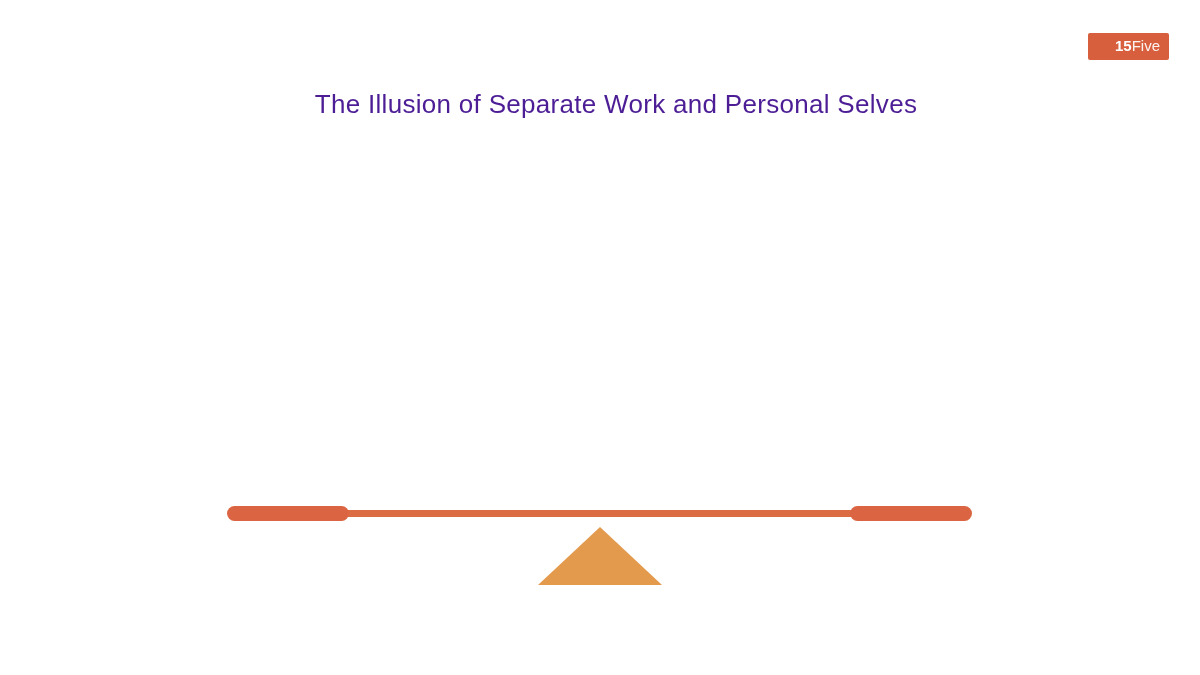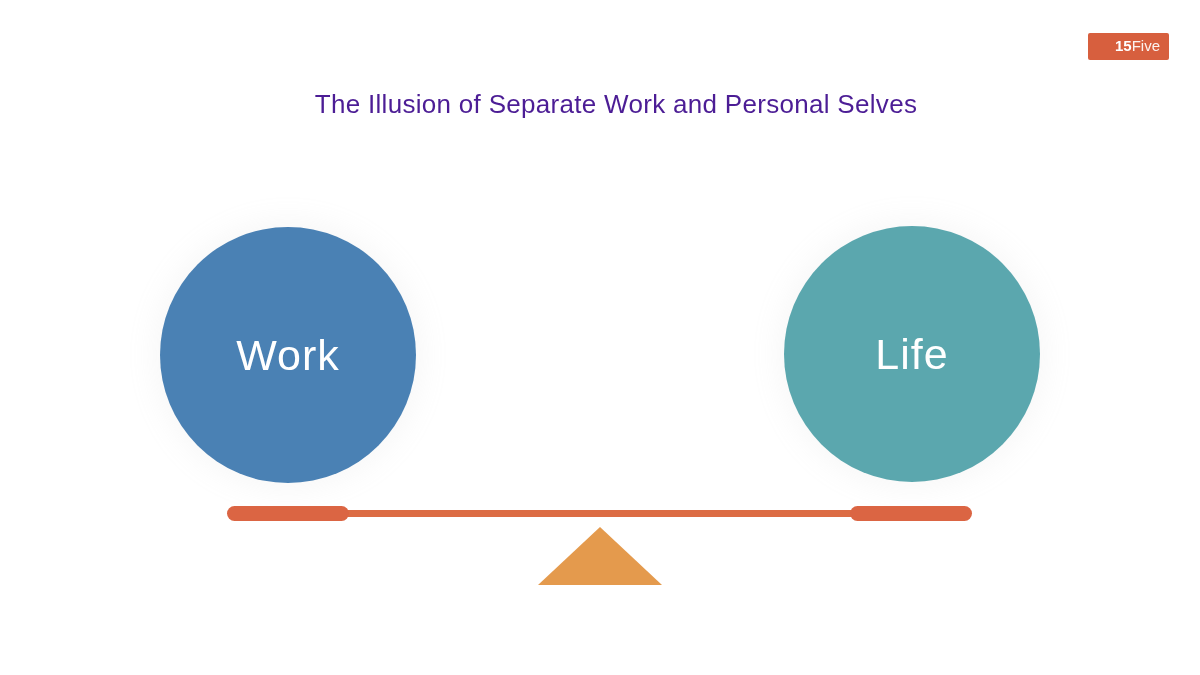--- a/index.html
+++ b/index.html
@@ -100,26 +100,20 @@
 <body>
 
 <div class="slide">
 
   <h1 class="slide-title">The Illusion of Separate Work and Personal Selves</h1>
 
   <div class="logo-badge">
     <span class="logo-bold">15</span><span class="logo-light">Five</span>
   </div>
 
-  <div class="circle circle-work">
-    <span class="circle-label">Work</span>
-  </div>
 
-  <div class="circle circle-life">
-    <span class="circle-label">Life</span>
-  </div>
 
   <div class="beam-line"></div>
   <div class="beam-cap beam-cap-left"></div>
   <div class="beam-cap beam-cap-right"></div>
   <div class="fulcrum"></div>
 
 </div>
 
 </body></html>

